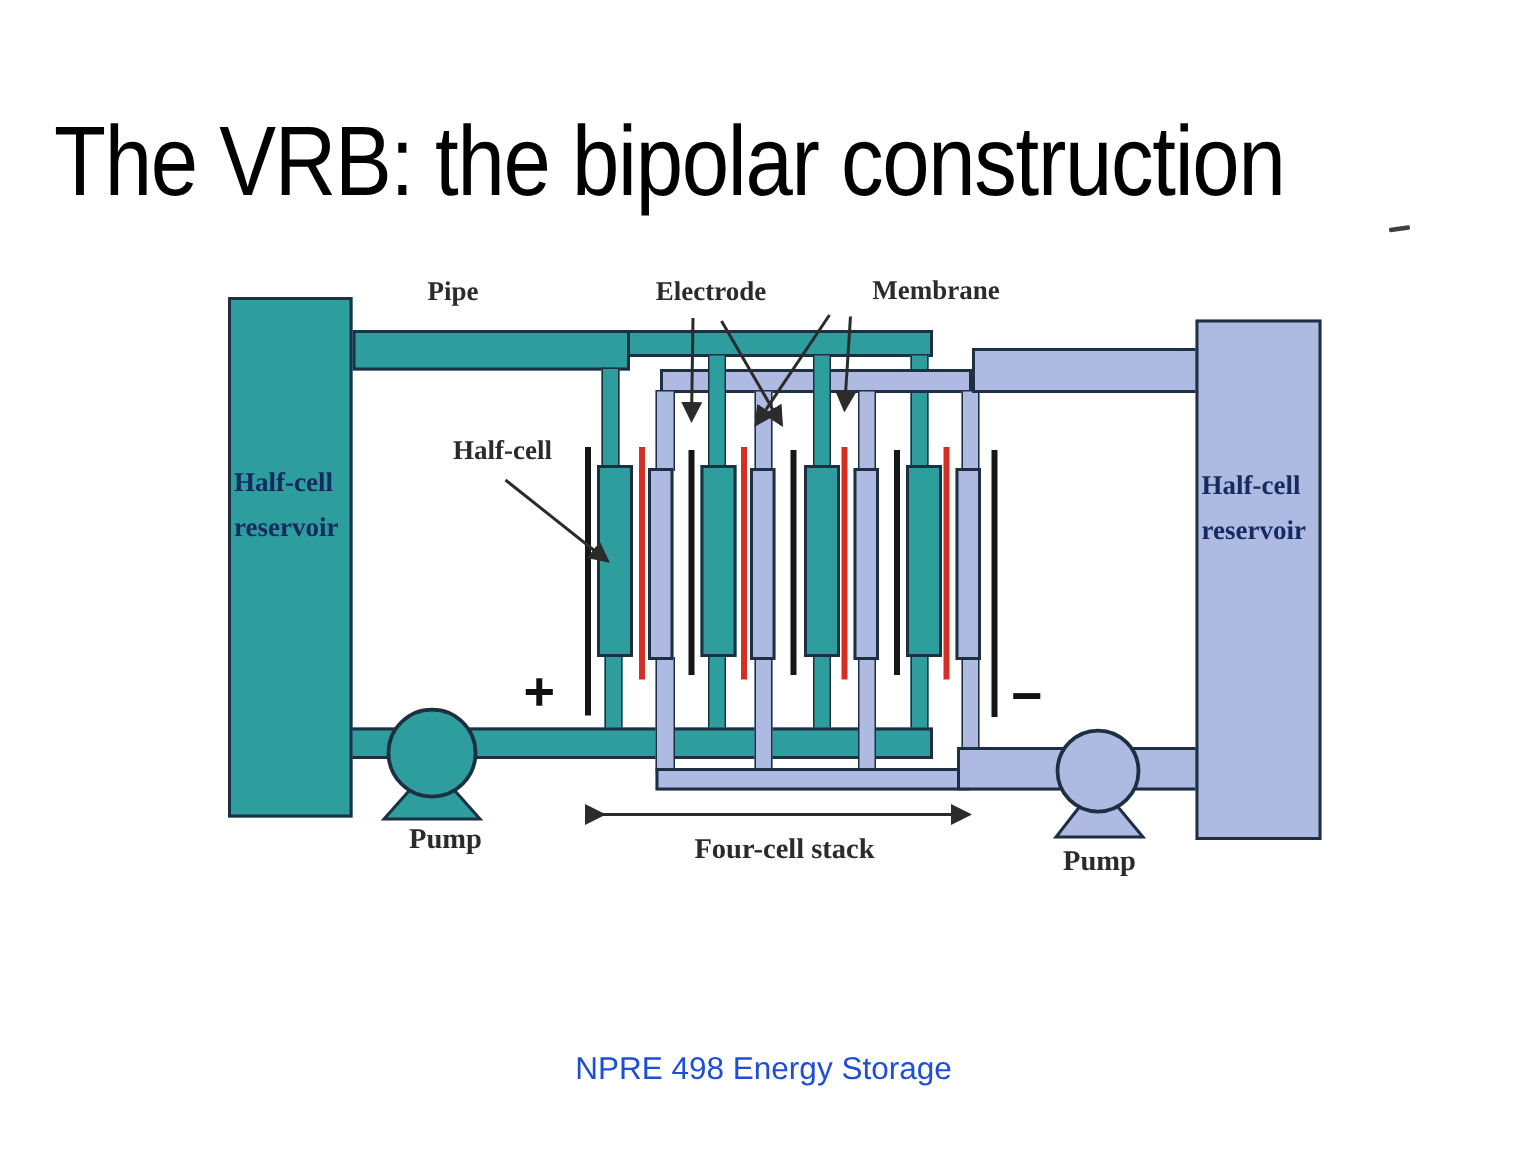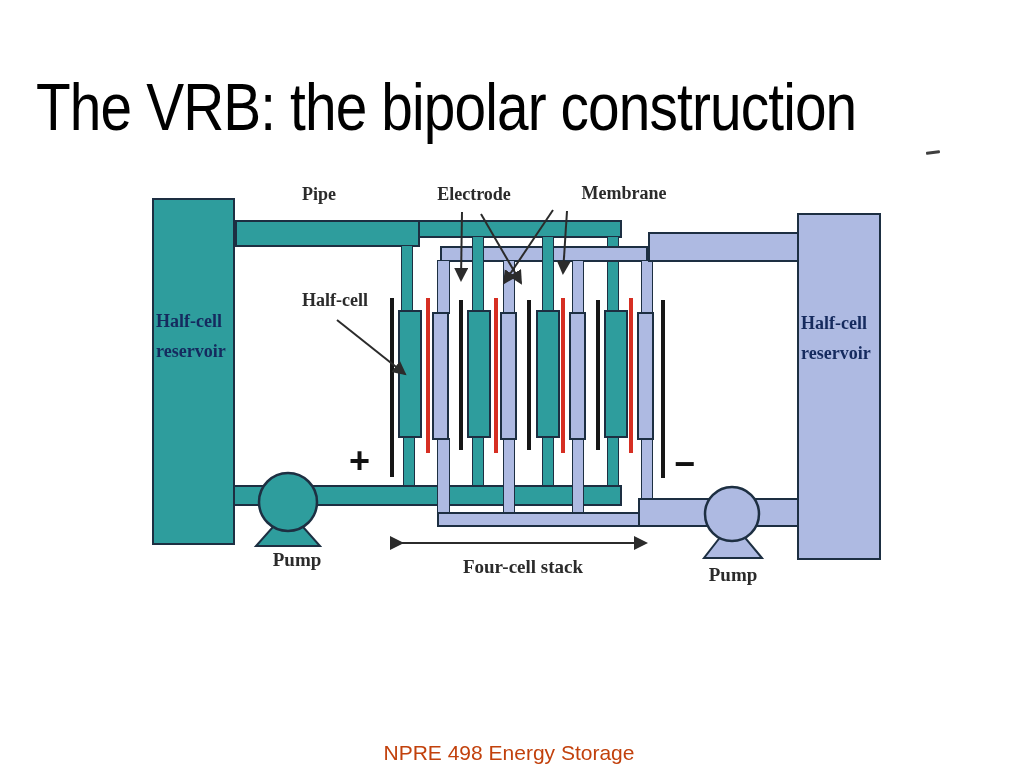--- a/index.html
+++ b/index.html
@@ -8,22 +8,22 @@
     font-family:"Liberation Sans",sans-serif;overflow:hidden;
   }
   
   .slide-title{
     position:absolute;left:36px;top:30px;
     font-size:66px;font-weight:400;color:#000;
     letter-spacing:-1px;white-space:nowrap;line-height:1;
     transform:scaleX(0.86);transform-origin:left top;
   }
   .slide-footer{
-    position:absolute;left:0;top:741px;width:1018px;
-    text-align:center;font-size:21px;color:#c2410c;
+    position:absolute;left:0;top:701px;width:1018px;
+    text-align:center;font-size:21px;color:#1d4ed8;
   }
   
   .d{position:absolute;box-sizing:border-box;}
   .teal{background:var(--catholyte-teal);border:2px solid var(--outline);}
   .lav{background:var(--anolyte-lavender);border:2px solid var(--outline);}
   .tube-teal{background:var(--catholyte-teal);border:1px solid var(--outline);}
   .tube-lav{background:var(--anolyte-lavender);border:1px solid var(--outline);}
   .red-line{background:var(--membrane-red);}
   .black-line{background:var(--electrode-black);}
   .dlabel{
@@ -126,21 +126,21 @@
       </marker>
     </defs>
     <line x1="462" y1="212" x2="461" y2="280" stroke="#2b2b2b" stroke-width="2" marker-end="url(#ah)"></line>
     <line x1="481" y1="214" x2="521" y2="283" stroke="#2b2b2b" stroke-width="2" marker-end="url(#ah)"></line>
     <line x1="553" y1="210" x2="504" y2="283" stroke="#2b2b2b" stroke-width="2" marker-end="url(#ah)"></line>
     <line x1="567" y1="211" x2="563" y2="273" stroke="#2b2b2b" stroke-width="2" marker-end="url(#ah)"></line>
     <line x1="337" y1="320" x2="405" y2="374" stroke="#2b2b2b" stroke-width="2" marker-end="url(#ah)"></line>
     <line x1="402" y1="543" x2="646" y2="543" stroke="#2b2b2b" stroke-width="2" marker-start="url(#ah)" marker-end="url(#ah)"></line>
   </svg>
 
-  <div class="dlabel" style="left:289px;top:184px;width:60px;">Pipe</div>
+  <div class="dlabel" style="left:272px;top:184px;width:60px;">Pipe</div>
   <div class="dlabel" style="left:428px;top:184px;width:92px;">Electrode</div>
   <div class="dlabel" style="left:538px;top:183px;width:100px;margin-left:36px;">Membrane</div>
   <div class="dlabel" style="left:290px;top:290px;width:90px;">Half-cell</div>
 
   <div class="res-label" style="left:156px;top:306px;width:78px;">
     <span>Half-cell</span><br>
     <span>reservoir</span>
   </div>
   <div class="res-label" style="left:801px;top:308px;width:78px;">
     <span>Half-cell</span><br>

